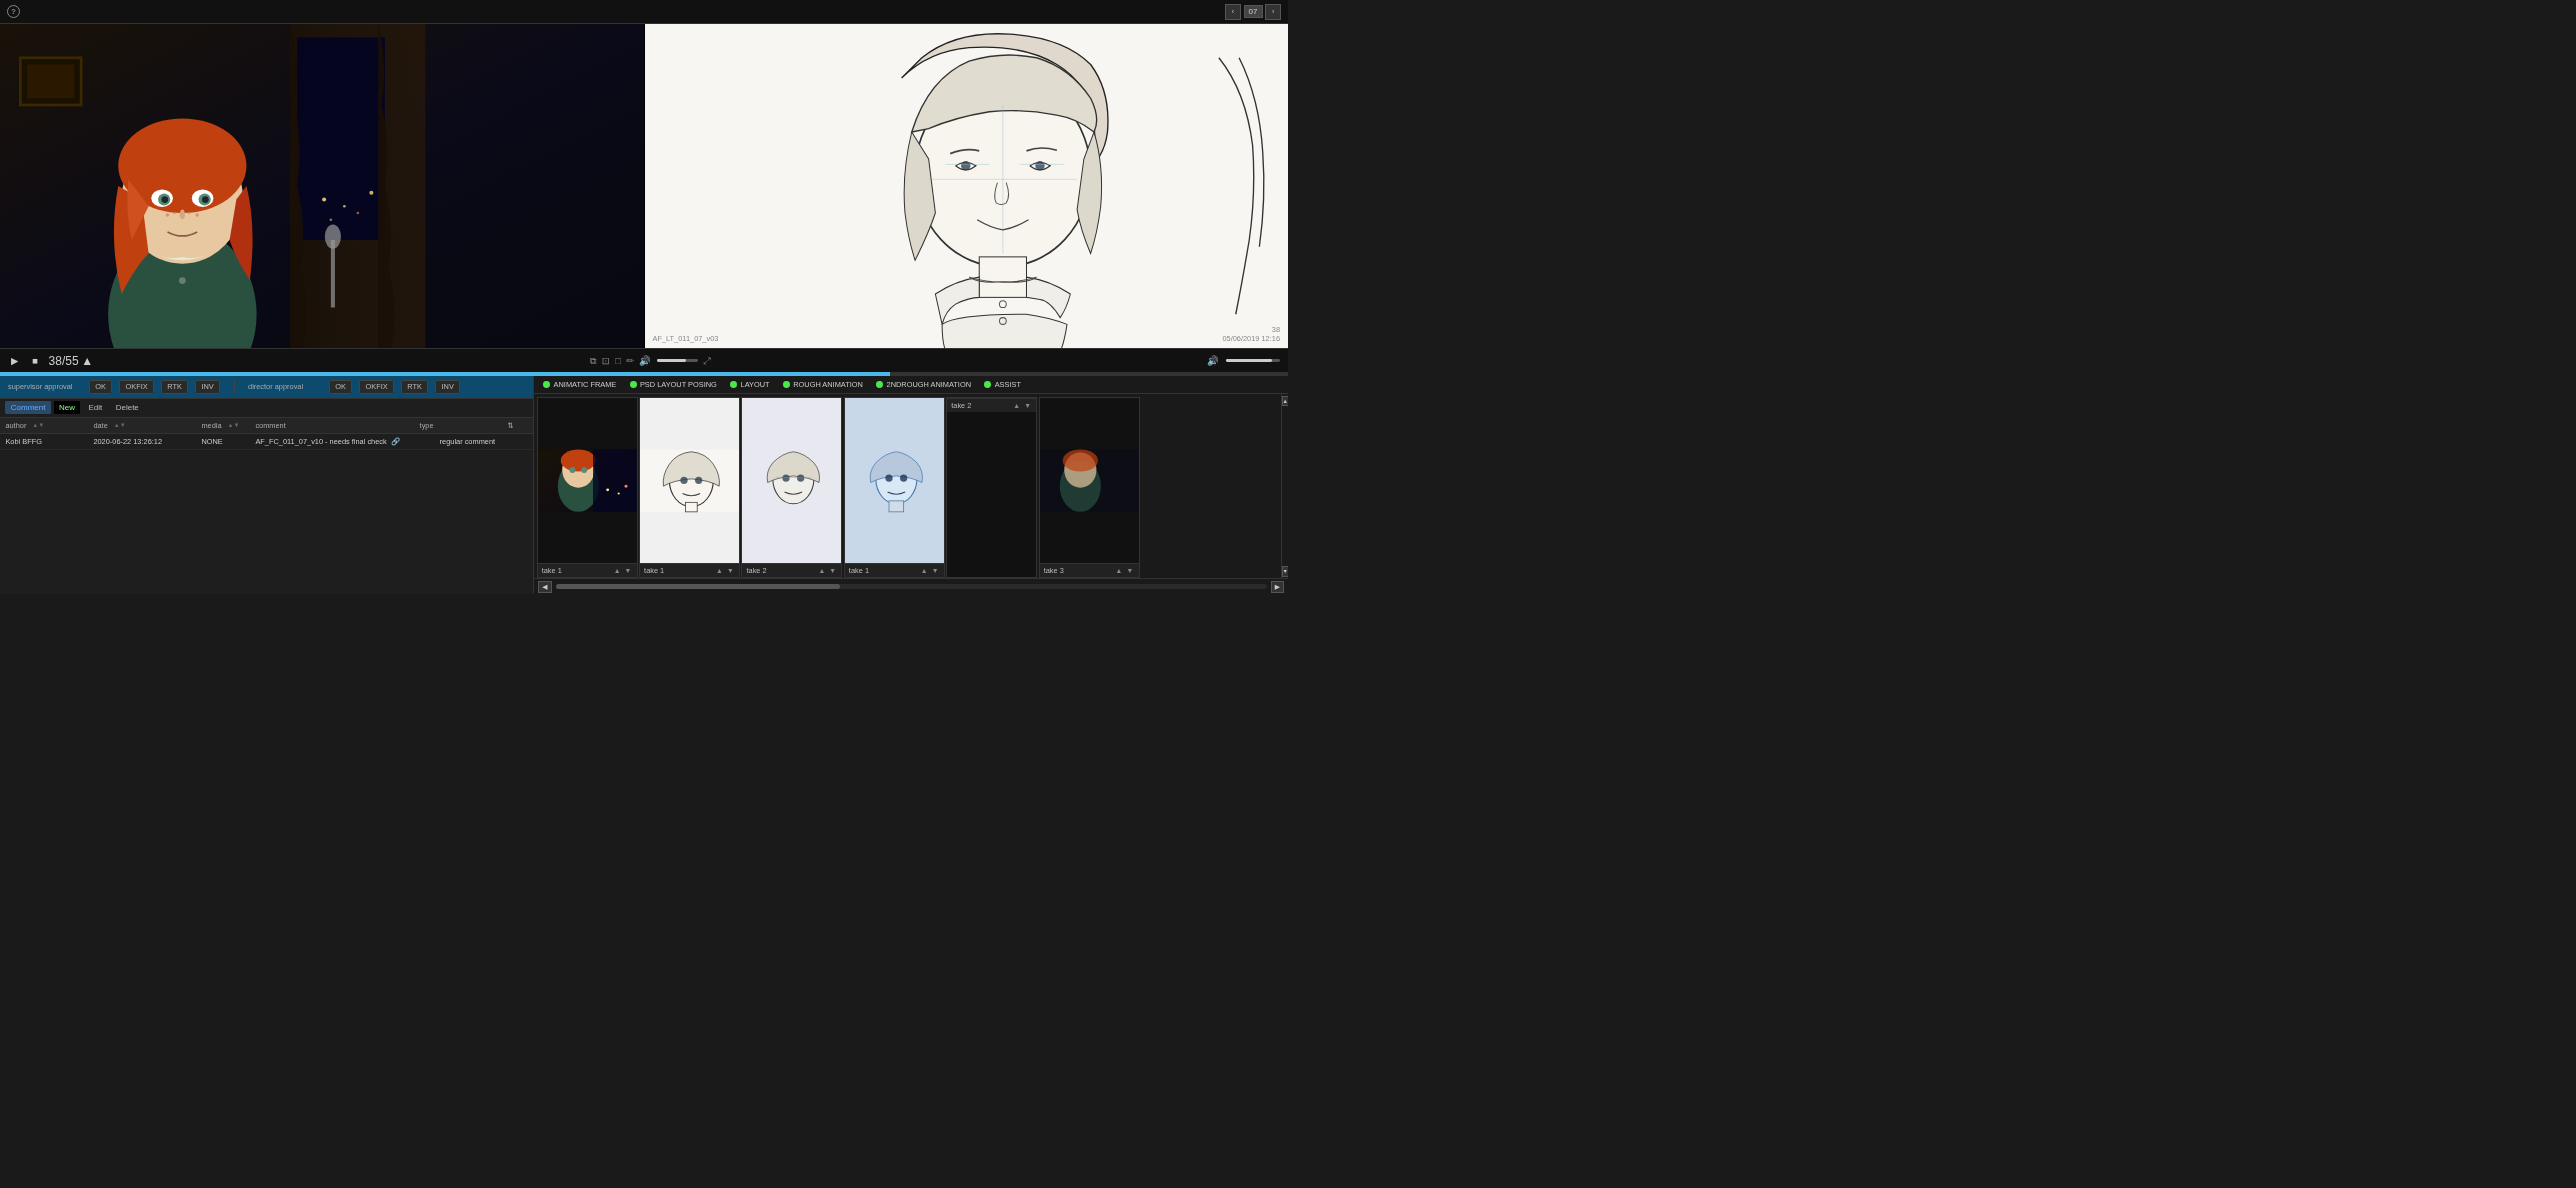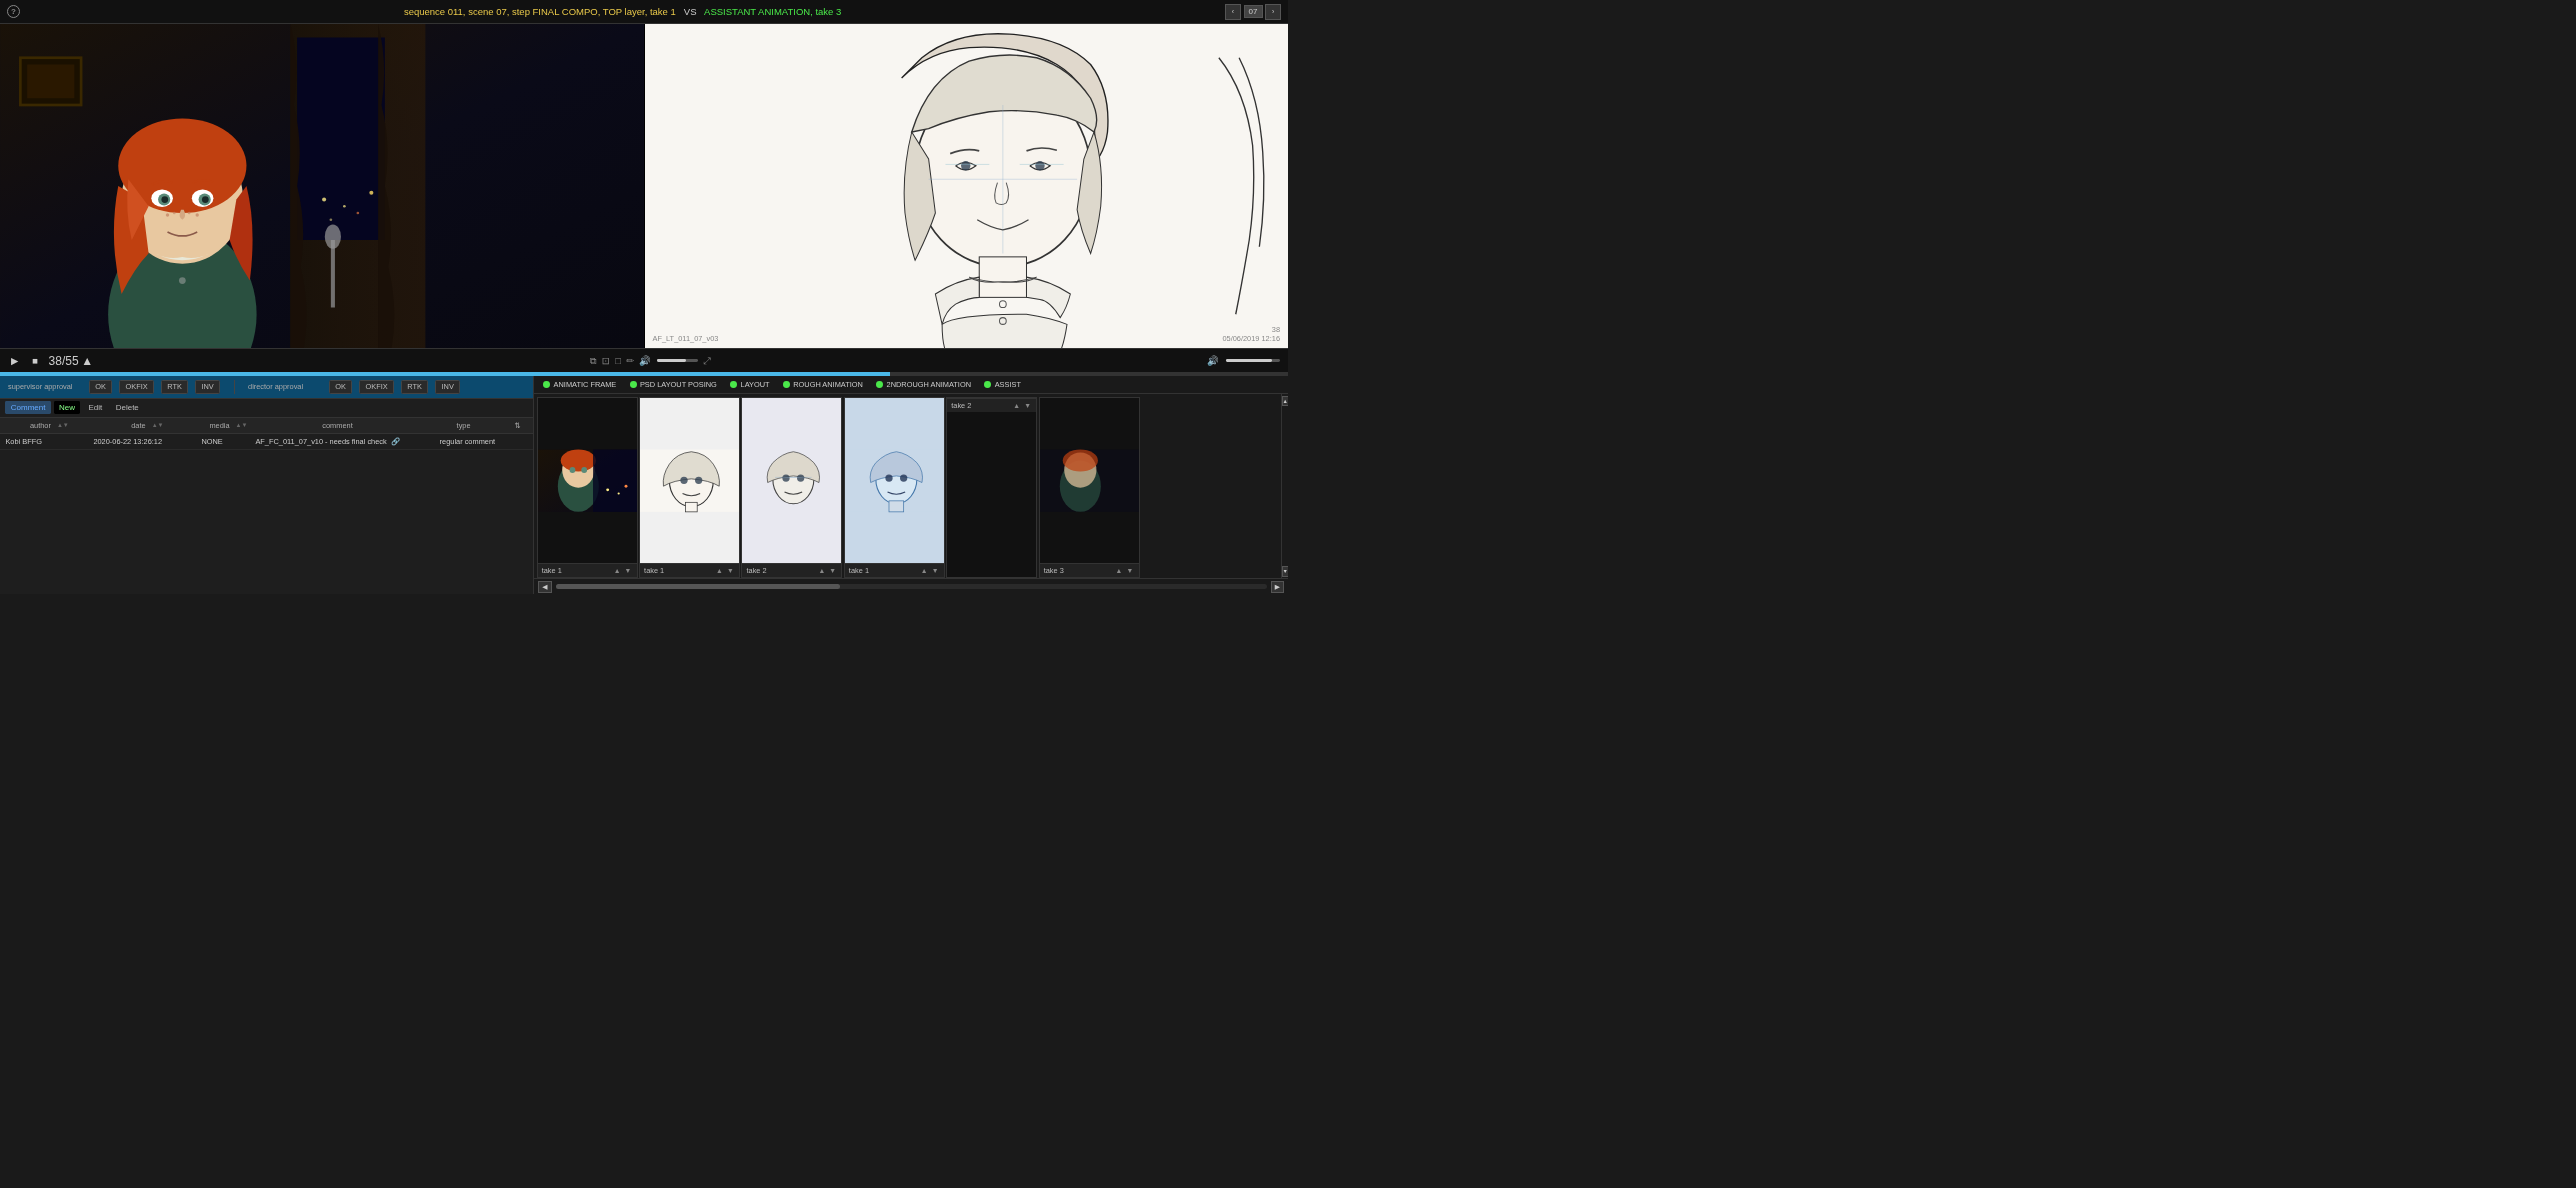--- a/index.html
+++ b/index.html
@@ -262,21 +262,20 @@
       gap: 0;
     }
     .th {
       color: #aaa;
       font-size: 7.4px;
       cursor: pointer;
       display: flex;
       align-items: center;
       gap: 6px;
       user-select: none;
-      justify-content: center;
     }
     .th-sort { color: #666; font-size: 6px; }
     .col-author { width: 88px; }
     .col-date { width: 108px; }
     .col-media { width: 54px; }
     .col-comment { flex: 1; }
     .col-type { width: 88px; }
     .col-sort { width: 20px; }
     .table-row {
       display: flex;
@@ -444,25 +443,20 @@
       align-items: center;
       justify-content: center;
     }
   </style>
 </head>
 <body>
 
 <div class="top-bar">
   <div class="top-bar-left">
     <div class="help-icon">?</div>
-  </div>
-  <div class="top-title">
-    <span style="color:#e8c84a;">sequence 011, scene 07, step FINAL COMPO, TOP layer, take 1</span>
-    <span class="vs">VS</span>
-    <span class="assistant">ASSISTANT ANIMATION, take 3</span>
   </div>
   <div class="top-bar-right">
     <button class="nav-btn">‹</button>
     <span class="scene-num">07</span>
     <button class="nav-btn">›</button>
   </div>
 </div>
 
 <div class="video-area">
 

